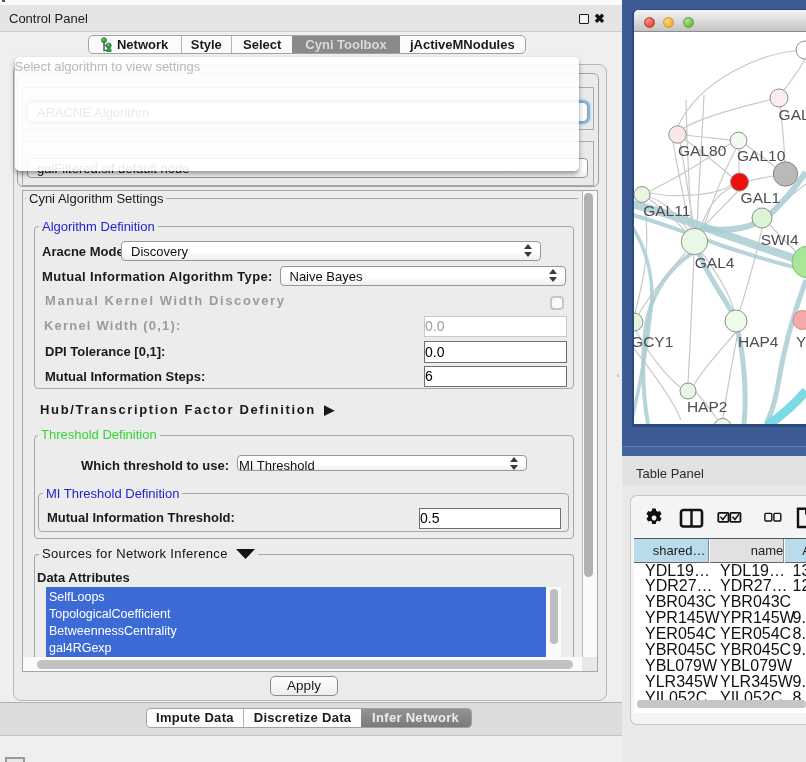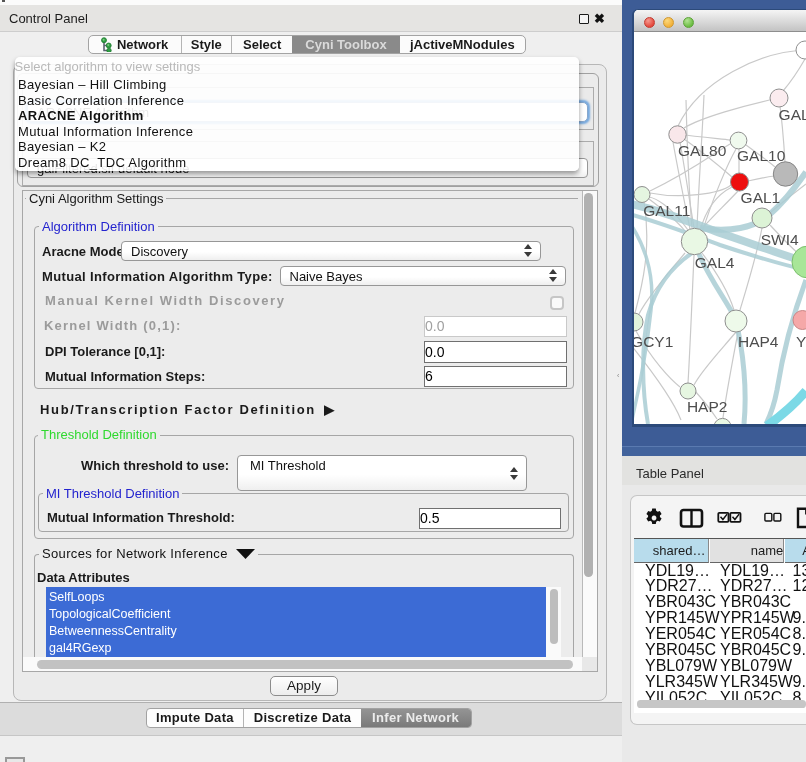--- a/index.html
+++ b/index.html
@@ -71,21 +71,21 @@
 
 <div class="lbl b" style="left:45px;top:369px">Mutual Information Steps:</div>
 <div class="field" style="left:424px;top:366px;width:143px;height:21px;line-height:19px">6</div>
 
 <div class="lbl b" style="left:40px;top:402px;letter-spacing:1.65px">Hub/Transcription Factor Definition <span style="font-size:13px;letter-spacing:0;margin-left:3px">▶</span></div>
 
 <div class="gbox" style="left:33.5px;top:434.5px;width:540px;height:104.5px"></div>
 <div class="gtitle" style="left:38px;top:428px;color:#2fd92f">Threshold Definition</div>
 
 <div class="lbl b" style="left:81px;top:458px">Which threshold to use:</div>
-<div class="combo" style="left:237px;top:455px;width:289.5px;height:36px;padding-left:12px">MI Threshold<span class="ar"></span></div>
+<div class="combo" style="left:237px;top:455px;width:289.5px;height:16px;padding-left:1px">MI Threshold<span class="ar"></span></div>
 
 <div class="gbox" style="left:38px;top:493px;width:531px;height:39px"></div>
 <div class="gtitle" style="left:43px;top:487px;color:#2424cf">MI Threshold Definition</div>
 <div class="lbl b" style="left:47px;top:510px">Mutual Information Threshold:</div>
 <div class="field" style="left:419px;top:508px;width:142px;height:21px;line-height:19px">0.5</div>
 
 <div class="gbox" style="left:33.5px;top:554px;width:540px;height:110px;border-bottom:none;border-radius:4px 4px 0 0"></div>
 <div class="gtitle" style="left:39px;top:547px;color:#111;letter-spacing:.35px">Sources for Network Inference<svg width="19" height="11" style="vertical-align:-1.5px;margin-left:8px" viewBox="0 0 19 11">
       <path d="M0 0 H19 L9.5 10 Z" fill="#111"></path>
     </svg></div>
@@ -107,21 +107,20 @@
 <div class="abs" style="left:145.5px;top:708px;width:326px;height:19.5px;background:#fdfdfd;border:1px solid #a2a2a2;border-radius:4px;display:flex;overflow:hidden">
   <div style="width:98.5px;text-align:center;line-height:17.5px;font-weight:bold;border-right:1px solid #b4b4b4;letter-spacing:.3px">Impute Data</div>
   <div style="width:117px;text-align:center;line-height:17.5px;font-weight:bold;letter-spacing:.3px">Discretize Data</div>
   <div style="width:110.5px;text-align:center;line-height:17.5px;font-weight:bold;background:linear-gradient(#949494,#7a7a7a);color:#ececec;letter-spacing:.3px">Infer Network</div>
 </div>
 
 <div class="abs" style="left:5px;top:757px;width:20px;height:10px;border:2px solid #999;background:#e8e8e8"></div>
 
 <div class="abs" style="left:14.5px;top:57px;width:564.5px;height:114px;background:rgba(255,255,255,.9);box-shadow:0 3px 5px rgba(0,0,0,.4);border-radius:5px;z-index:30">
   <div style="text-align:left;color:#b9b9b9;font-size:13px;padding-top:2px">Select algorithm to view settings</div>
-  <div style="padding-left:3.5px;line-height:15.5px;font-size:13px;color:#111;padding-top:3px;letter-spacing:.35px">Bayesian – Hill Climbing<br>Basic Correlation Inference<br><span class="b">ARACNE Algorithm</span><br>Mutual Information Inference<br>Bayesian – K2<br>Dream8 DC_TDC Algorithm</div>
 </div>
 
 <div class="abs" style="left:621.7px;top:0;width:184.3px;height:455.5px;background:#3d5c96"></div>
 <div class="abs" style="left:621.7px;top:446px;width:184.3px;height:1px;background:#5a7ab0"></div>
 <div class="abs" style="left:621.7px;top:447px;width:184.3px;height:8.5px;background:#42639c"></div>
 
 <div class="abs" style="left:632px;top:9px;width:174px;height:418px;border-left:2px solid #2c4a7a;border-top:1px solid #2c4a7a;border-bottom:3px solid #2c4a7a;border-radius:6px 0 0 0;overflow:hidden;background:#fff">
   <div style="height:22px;background:linear-gradient(#f5f5f5,#c3c3c3);border-bottom:1px solid #8e8e8e;border-radius:5px 0 0 0;position:relative">
     <div style="position:absolute;left:10px;top:7px;width:11px;height:11px;border-radius:50%;background:radial-gradient(circle at 35% 30%,#f59a90,#e4493d 70%);border:1px solid #c23b31"></div>
     <div style="position:absolute;left:29px;top:7px;width:11px;height:11px;border-radius:50%;background:radial-gradient(circle at 35% 30%,#fbd87c,#f2b13a 70%);border:1px solid #d0982e"></div>

